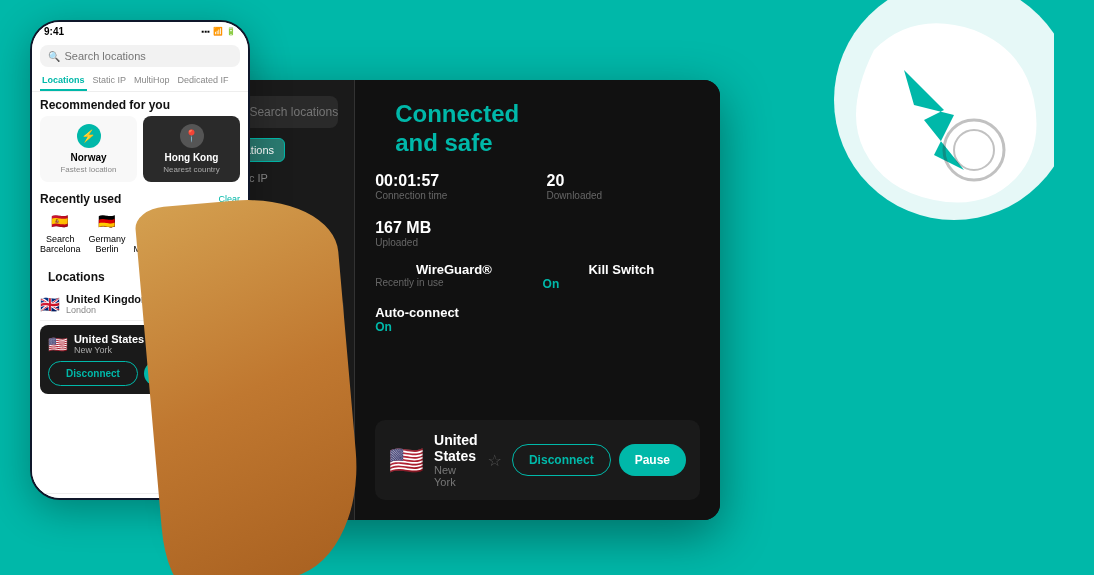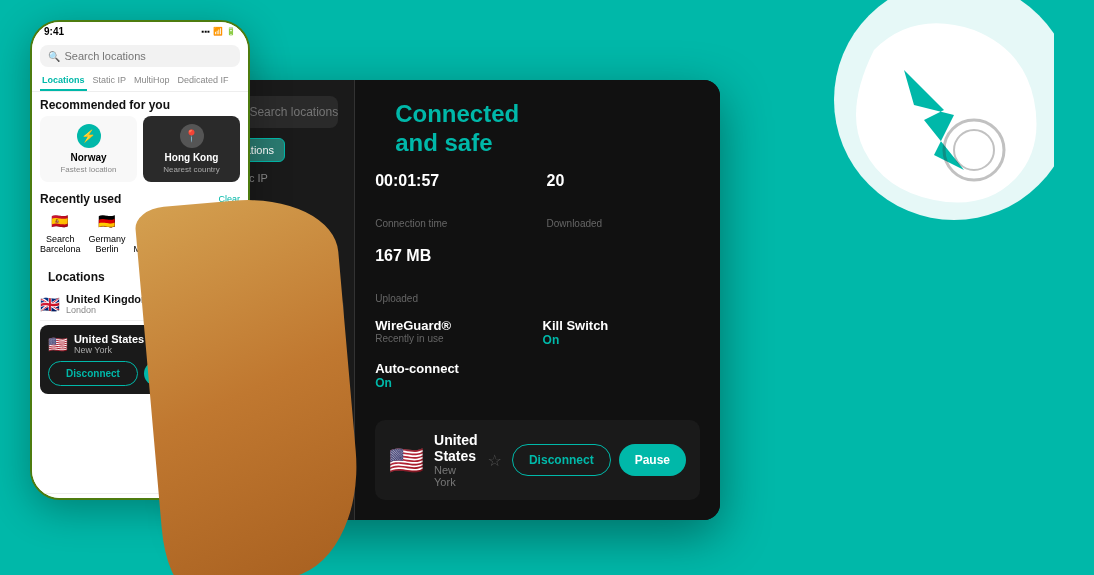--- a/index.html
+++ b/index.html
@@ -27,21 +27,21 @@
       width: 220px;
       height: 530px;
       z-index: 10;
     }
 
     .phone-frame {
       width: 220px;
       height: 480px;
       background: #fff;
       border-radius: 30px;
-      border: 2px solid #4d7c0f;
+      border: 2px solid #0f172a;
       overflow: hidden;
       position: relative;
       box-shadow: 0 10px 40px rgba(0,0,0,0.3);
     }
 
     .phone-status-bar {
       background: #fff;
       display: flex;
       justify-content: space-between;
       align-items: center;
@@ -476,38 +476,38 @@
 
     .tablet-stat-value {
       font-size: 16px;
       font-weight: 700;
       color: #fff;
     }
 
     .tablet-stat-label {
       font-size: 10px;
       color: #666;
-      margin-top: 28px;
     }
 
     .tablet-protocol-row {
       display: grid;
       grid-template-columns: 1fr 1fr;
       gap: 10px;
     }
 
     .tablet-protocol-item {
       display: flex;
       flex-direction: column;
     }
 
     .tablet-protocol-name {
       font-size: 13px;
       font-weight: 600;
       color: #fff;
+      text-align: center;
     }
 
     .tablet-protocol-label {
       font-size: 10px;
       color: #666;
     }
 
     .tablet-protocol-status {
       font-size: 12px;
       color: #00b8a9;

